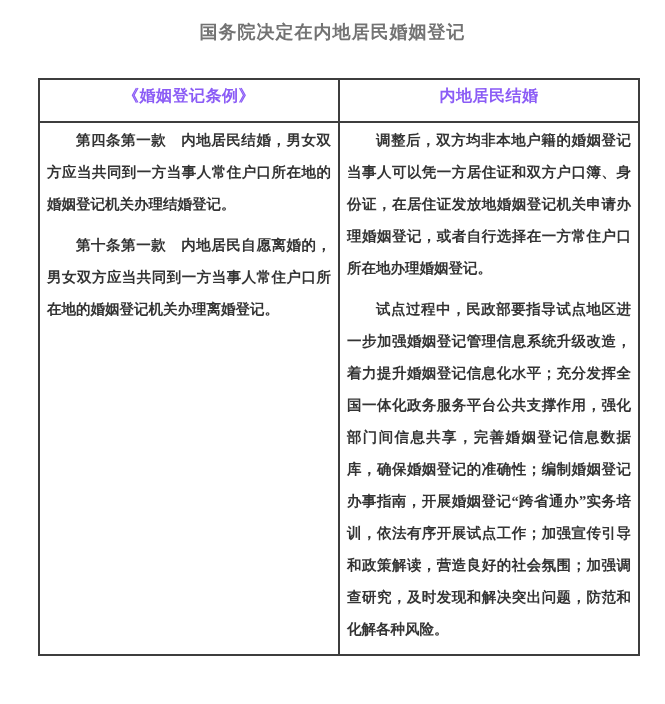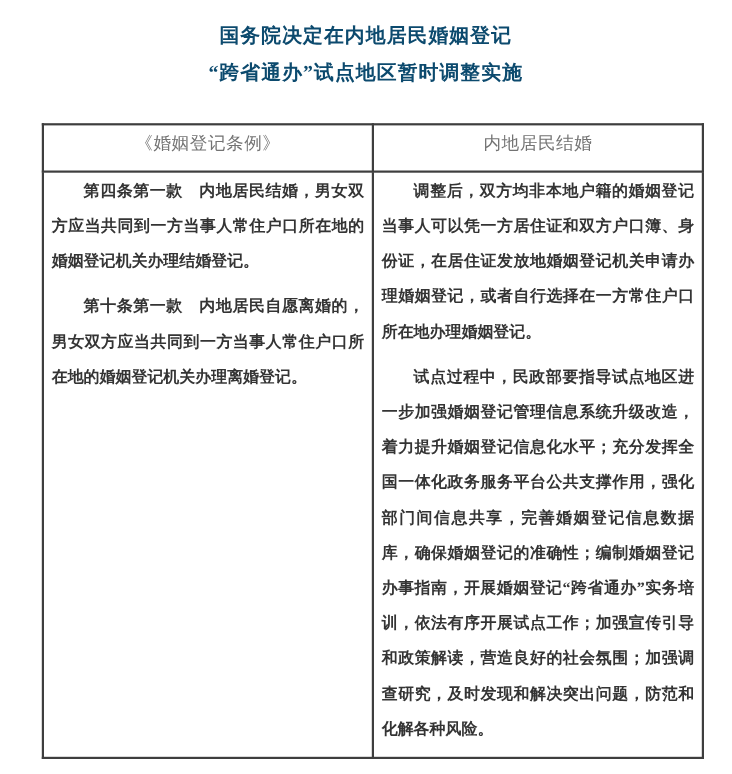--- a/index.html
+++ b/index.html
@@ -16,42 +16,42 @@
     width: 665px;
     height: 704px;
     background: #ffffff;
   }
   .doc-title {
     margin-top: 15px;
     text-align: center;
     font-size: 18px;
     font-weight: bold;
     line-height: 34px;
-    color: #0c4a6e;
+    color: #737373;
     letter-spacing: 1px;
   }
   .doc-title .title-line { display: block; }
   table.doc-table {
     margin: 29px 0 0 38px;
     width: 602px;
     border-collapse: collapse;
     table-layout: fixed;
   }
   .doc-table th, .doc-table td {
     border: 2px solid #3e3e3e;
     width: 50%;
   }
   .doc-table th {
     height: 43px;
     font-size: 16px;
-    font-weight: normal;
+    font-weight: bold;
     text-align: center;
     vertical-align: middle;
     padding-bottom: 8px;
-    color: #737373;
+    color: #8b5cf6;
     letter-spacing: 0.5px;
   }
   .doc-table td {
     height: 490px;
     vertical-align: top;
     padding: 1px 7px 0 7px;
     font-size: 14.5px;
     line-height: 32px;
     text-align: justify;
     color: #343434;
@@ -62,21 +62,20 @@
     font-weight: bold;
   }
 </style>
 </head>
 <body>
 
 <div class="page">
 
   <div class="doc-title">
     <span class="title-line">国务院决定在内地居民婚姻登记</span>
-    <span class="title-line">“跨省通办”试点地区暂时调整实施</span>
   </div>
 
   <table class="doc-table">
     <thead>
       <tr>
         <th>《婚姻登记条例》</th>
         <th>内地居民结婚</th>
       </tr>
     </thead>
     <tbody>

